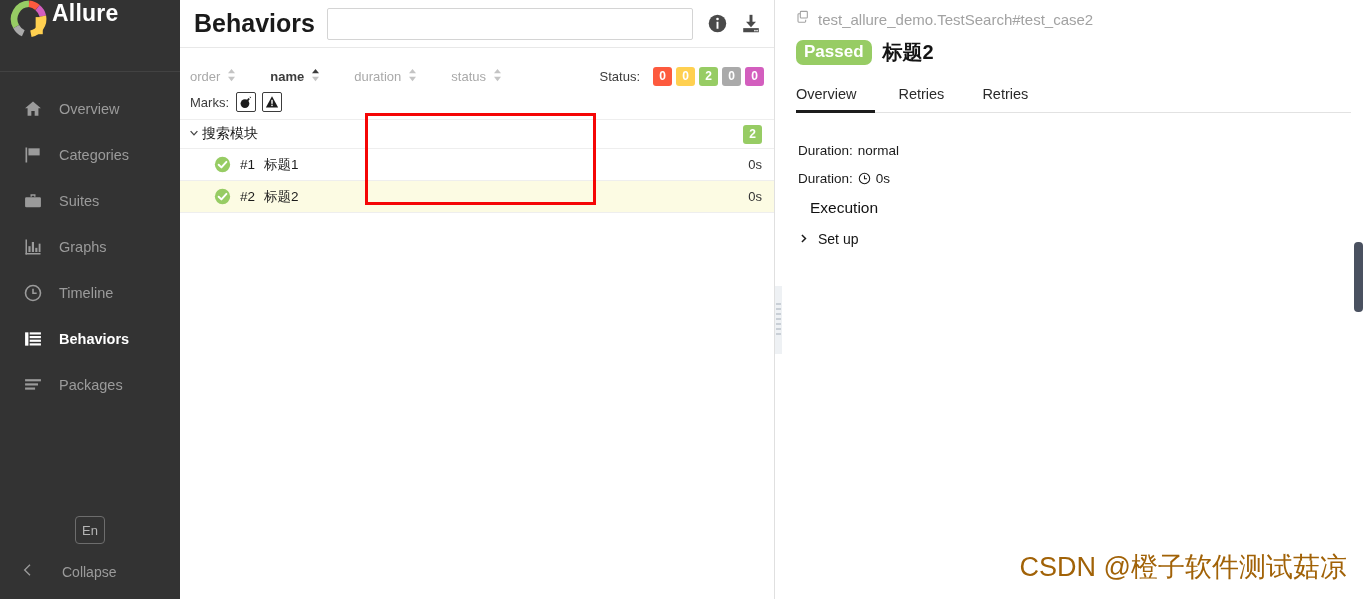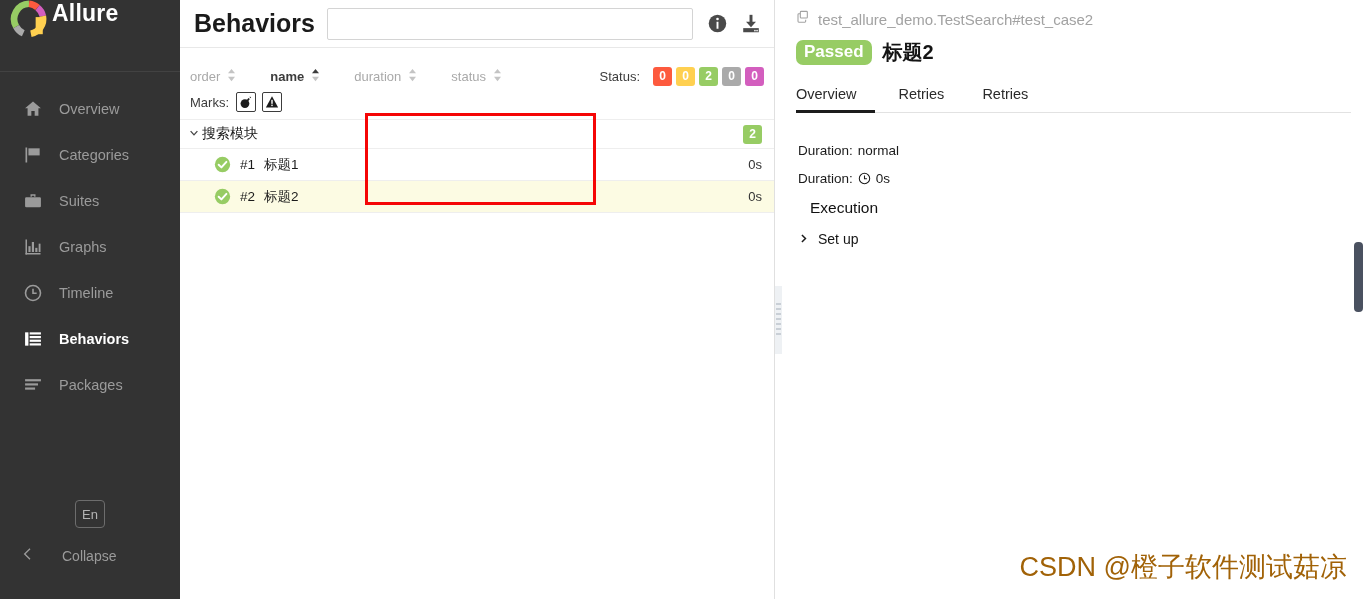--- a/index.html
+++ b/index.html
@@ -35,21 +35,21 @@
     color: #9b9b9b; font-size: 14.5px; cursor: pointer;
     position: relative;
   }
   .nav-item .ico { width: 21px; height: 21px; flex: 0 0 21px;
     display: flex; align-items: center; justify-content: center; }
   .nav-item.active { color: #ffffff; font-weight: bold; }
   .nav-item.active .active-bar {
     position: absolute; right: -7px; top: 5px;
     width: 5px; height: 36px; background: #5ba8f5; border-radius: 1px;
   }
-  .sidebar-bottom { margin-top: auto; padding-bottom: 24px; }
+  .sidebar-bottom { margin-top: auto; padding-bottom: 8px; }
   .lang-chip {
     width: 30px; height: 28px; margin: 0 auto 10px auto;
     border: 1px solid #6d6d6d; border-radius: 4px;
     color: #b4b4b4; font-size: 13px;
     display: flex; align-items: center; justify-content: center;
     cursor: pointer;
   }
   .collapse-row {
     display: flex; align-items: center; gap: 26px;
     padding: 8px 0 10px 20px; color: #9b9b9b; font-size: 14px;

